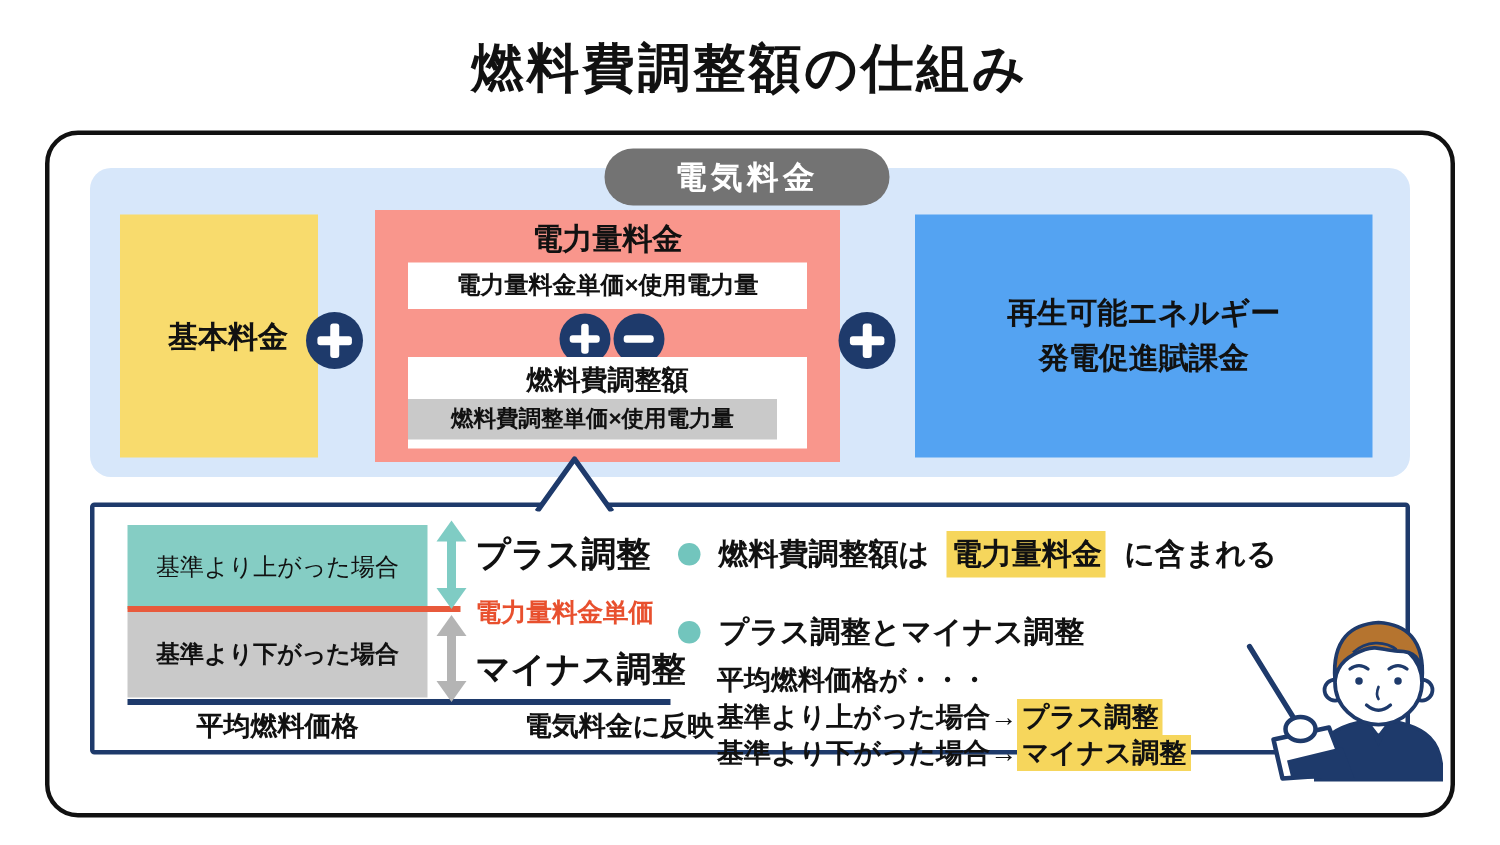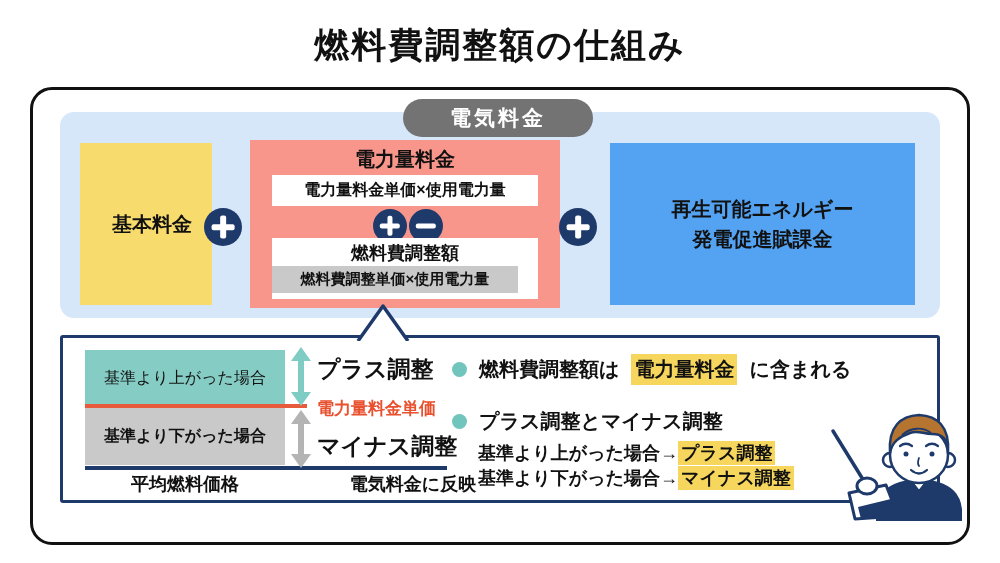--- a/index.html
+++ b/index.html
@@ -174,20 +174,21 @@
       <span class="dot"></span>
       <span>燃料費調整額は</span>
         <span class="hl">電力量料金</span>
         <span>に含まれる</span>
     </div>
     <div class="note-row">
       <span class="dot"></span>
       <span>プラス調整とマイナス調整</span>
     </div>
     <div class="subnotes">
+      <div><span>平均燃料価格が・・・</span></div>
       <div><span>基準より上がった場合→</span><span class="hl">プラス調整</span></div>
       <div><span>基準より下がった場合→</span><span class="hl">マイナス調整</span></div>
     </div>
   </div>
 
   <svg class="person" width="185" height="173" viewBox="0 0 185 173">
     <line x1="18" y1="41" x2="52" y2="96" stroke="#1e3a6b" stroke-width="3.5" stroke-linecap="round"></line>
     <path d="M62,130 L62,119 C64,103 73,97 85,93 L100,89 L104,97 L108,89 L123,93 C135,97 144,103 146,119 L146,130 Z" fill="#1e3a6b" stroke="#1e3a6b" stroke-width="2"></path>
     <polygon points="94,88 104,101 114,88 109,84 99,84" fill="#ffffff" stroke="#1e3a6b" stroke-width="2" stroke-linejoin="round"></polygon>
     <polygon points="100,99 108,99 104,108" fill="#1e3a6b"></polygon>

